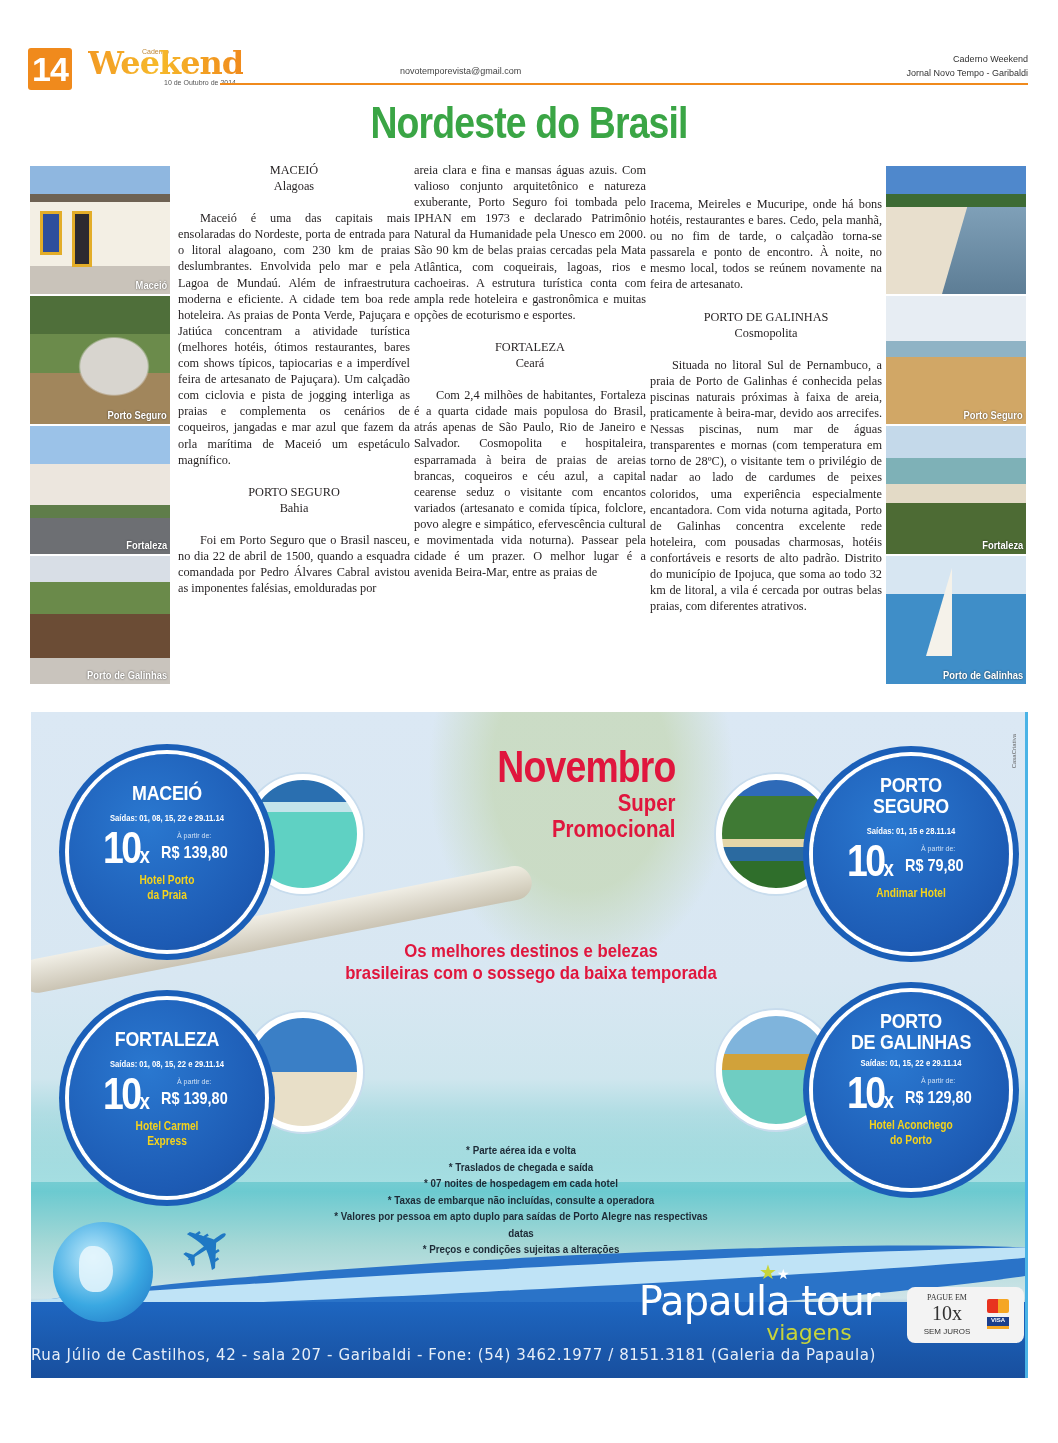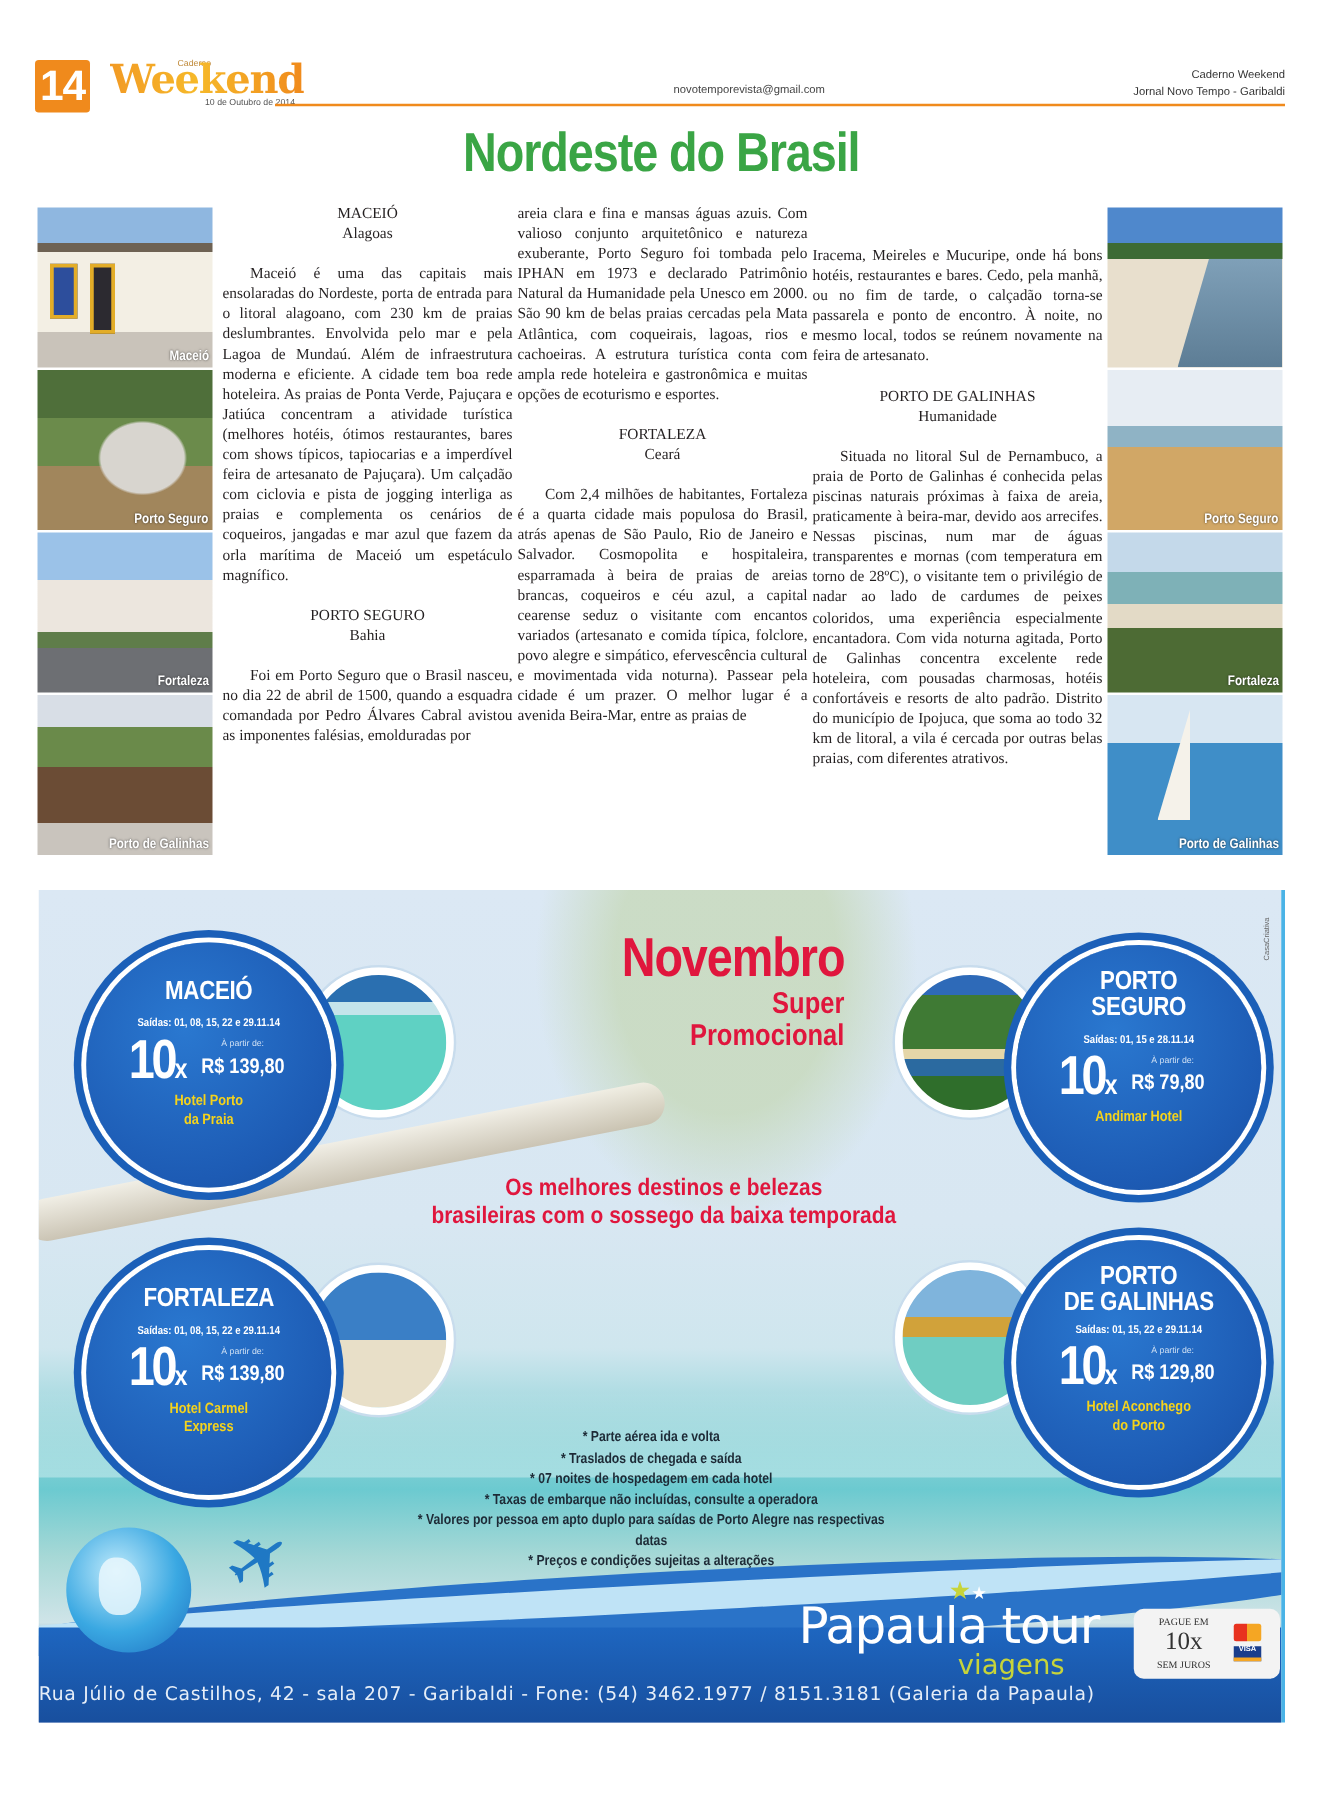--- a/index.html
+++ b/index.html
@@ -8,21 +8,21 @@
 
   
   .hdr-page { position: absolute; left: 28px; top: 48px; width: 44px; height: 42px; background: #f08a1c; border-radius: 3px;
     color: #fff; font-family: "Liberation Sans", sans-serif; font-weight: bold; font-size: 34px; line-height: 42px; text-align: center; letter-spacing: -1px; }
   .hdr-brand { position: absolute; left: 78px; top: 38px; width: 180px; height: 60px; }
   .hdr-brand .small { position: absolute; left: 64px; top: 10px; font-family: "Liberation Sans", sans-serif; font-size: 7px; color: #c08a3a; }
   .hdr-brand .big { position: absolute; left: 10px; top: 6px; font-family: "DejaVu Serif", serif; font-weight: bold; font-size: 32px; letter-spacing: -1px;
     background: linear-gradient(90deg, #f29a24 0%, #f6b92a 45%, #f08a1c 100%); -webkit-background-clip: text; background-clip: text; color: transparent; }
   .hdr-date { position: absolute; left: 164px; top: 79px; font-family: "Liberation Sans", sans-serif; font-size: 7px; color: #555; }
   .hdr-rule { position: absolute; left: 220px; top: 83px; width: 808px; height: 2px; background: #f08a1c; }
-  .hdr-email { position: absolute; left: 400px; top: 66px; width: 260px; text-align: right; font-family: "Liberation Sans", sans-serif; font-size: 9px; color: #444; }
+  .hdr-email { position: absolute; left: 400px; top: 66px; width: 260px; text-align: left; font-family: "Liberation Sans", sans-serif; font-size: 9px; color: #444; }
   .hdr-right { position: absolute; right: 30px; top: 52px; text-align: right; font-family: "Liberation Sans", sans-serif; font-size: 9px; color: #333; line-height: 14px; }
 
   .page-title { position: absolute; left: 0; width: 1058px; top: 98px; text-align: center; font-family: "Liberation Sans", sans-serif; font-weight: bold;
     font-size: 44px; color: #3aa545; letter-spacing: -1px; transform: scaleX(0.85); }
 
   
   .strip { position: absolute; top: 166px; width: 140px; }
   .strip.left { left: 30px; }
   .strip.right { left: 886px; }
   .photo { position: relative; width: 140px; height: 128px; margin-bottom: 2px; overflow: hidden; }
@@ -103,21 +103,21 @@
 
   .logo { position: absolute; left: 598px; top: 568px; width: 260px; text-align: center; font-family: "DejaVu Sans", sans-serif; }
   .logo .name { color: #fff; font-size: 40px; line-height: 42px; letter-spacing: -1px; }
   .logo .sub { color: #c7d43a; font-size: 22px; line-height: 22px; margin-left: 100px; }
   .logo .stars { position: absolute; left: 130px; top: -20px; color: #c7d43a; font-size: 20px; }
   .logo .stars span { color: #fff; font-size: 14px; }
 
   .pay { position: absolute; left: 876px; top: 575px; width: 117px; height: 56px; background: #f3f3f3; border-radius: 8px; }
   .pay .l1 { position: absolute; left: 8px; top: 6px; width: 64px; text-align: center; font-family: "Liberation Serif", serif; font-size: 8px; color: #333; }
   .pay .l2 { position: absolute; left: 8px; top: 15px; width: 64px; text-align: center; font-family: "Liberation Serif", serif; font-size: 20px; color: #333; line-height: 22px; }
-  .pay .l3 { position: absolute; left: 8px; top: 40px; width: 64px; text-align: center; font-family: Liberation Serif, serif; font-size: 8px; color: #333; }
+  .pay .l3 { position: absolute; left: 8px; top: 40px; width: 64px; text-align: center; font-family: Liberation Sans, sans-serif; font-size: 8px; color: #333; }
   .pay .mc { position: absolute; left: 80px; top: 12px; width: 22px; height: 14px; background: linear-gradient(90deg, #e8321f 50%, #f5a623 50%); border-radius: 2px; }
   .pay .visa { position: absolute; left: 80px; top: 30px; width: 22px; height: 12px; background: #1a3e8c; border-bottom: 3px solid #f5a623; color: #fff; font-size: 6px; text-align: center; font-weight: bold; font-family: "Liberation Sans", sans-serif; }
 
   .ad-address { position: absolute; left: 0; top: 626px; width: 100%; height: 34px; line-height: 34px; color: #e6eef8;
     font-family: "DejaVu Sans", sans-serif; font-size: 15px; letter-spacing: 0.6px; white-space: nowrap; }
   .ad-credit { position: absolute; right: 8px; top: 22px; font-family: "Liberation Sans", sans-serif; font-size: 6px; color: #666; writing-mode: vertical-rl; transform: rotate(180deg); }
 </style>
 </head>
 <body>
 
@@ -166,21 +166,21 @@
   <div class="gap"></div>
   <div class="sec-h">FORTALEZA</div>
   <div class="sec-sub">Ceará</div>
   <p>Com 2,4 milhões de habitantes, Fortaleza é a quarta cidade mais populosa do Brasil, atrás apenas de São Paulo, Rio de Janeiro e Salvador. Cosmopolita e hospitaleira, esparramada à beira de praias de areias brancas, coqueiros e céu azul, a capital cearense seduz o visitante com encantos variados (artesanato e comida típica, folclore, povo alegre e simpático, efervescência cultural e movimentada vida noturna). Passear pela cidade é um prazer. O melhor lugar é a avenida Beira-Mar, entre as praias de</p>
 </div>
 
 <div class="col col3">
   <p class="cont">Iracema, Meireles e Mucuripe, onde há bons hotéis, restaurantes e bares. Cedo, pela manhã, ou no fim de tarde, o calçadão torna-se passarela e ponto de encontro. À noite, no mesmo local, todos se reúnem novamente na feira de artesanato.</p>
   <div class="gap"></div>
   <div class="sec-h">PORTO DE GALINHAS</div>
-  <div class="sec-sub">Humanidade</div>
+  <div class="sec-sub">Cosmopolita</div>
   <p>Situada no litoral Sul de Pernambuco, a praia de Porto de Galinhas é conhecida pelas piscinas naturais próximas à faixa de areia, praticamente à beira-mar, devido aos arrecifes. Nessas piscinas, num mar de águas transparentes e mornas (com temperatura em torno de 28ºC), o visitante tem o privilégio de nadar ao lado de cardumes de peixes coloridos, uma experiência especialmente encantadora. Com vida noturna agitada, Porto de Galinhas concentra excelente rede hoteleira, com pousadas charmosas, hotéis confortáveis e resorts de alto padrão. Distrito do município de Ipojuca, que soma ao todo 32 km de litoral, a vila é cercada por outras belas praias, com diferentes atrativos.</p>
 </div>
 
 <div class="strip right">
   <div class="photo ph-r1">
       <span class="cap">Maceió</span>
     </div>
   <div class="photo ph-r2">
       <span class="cap">Porto Seguro</span>
     </div>

